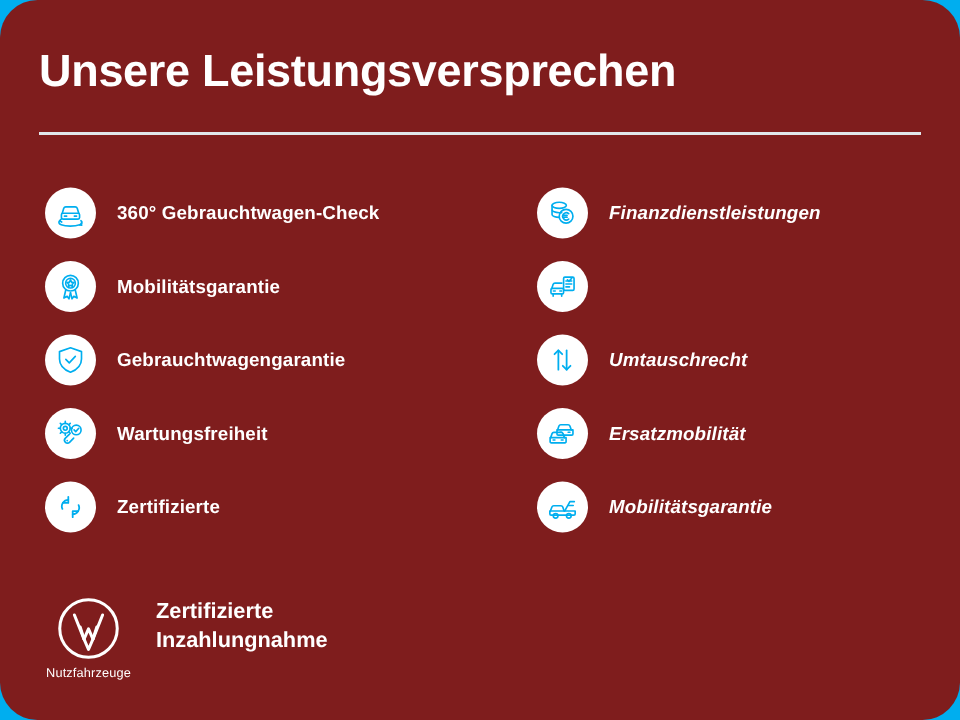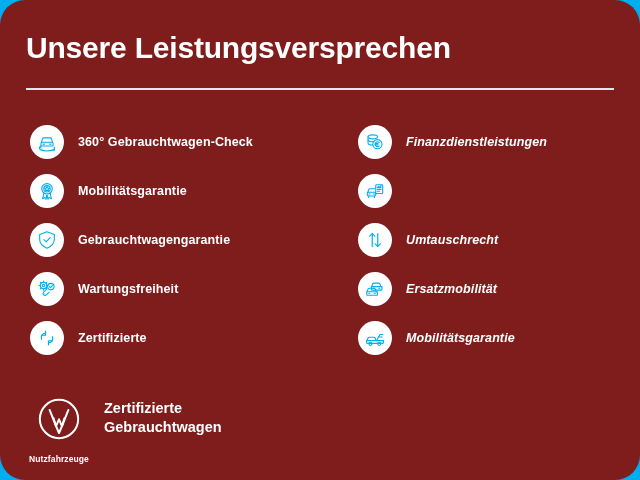--- a/index.html
+++ b/index.html
@@ -92,23 +92,23 @@
     width: 66px;
     display: flex;
     flex-direction: column;
     align-items: center;
   }
   .vw-mark {
     width: 46px;
     height: 46px;
   }
   .vw-sub {
-    margin-top: 12px;
+    margin-top: 1px;
     font-size: 8.5px;
-    font-weight: bold;
+    font-weight: normal;
     color: #ffffff;
     letter-spacing: 0.1px;
     white-space: nowrap;
     text-align: right;
   }
   .footer-text {
     margin-left: 12px;
     margin-top: 3px;
     font-size: 14.5px;
     font-weight: bold;
@@ -277,17 +277,17 @@
           <path d="M14.2 14.6 L20.9 31.4 L24 24.3 L27.1 31.4 L33.8 14.6"></path>
           <path d="M20.9 31.4 L24 38.6 L27.1 31.4"></path>
           <path d="M18.2 23.0 L20.9 31.4"></path>
           <path d="M29.8 23.0 L27.1 31.4"></path>
         </svg>
       </span>
       <span class="vw-sub">Nutzfahrzeuge</span>
     </div>
     <div class="footer-text">
       <div>Zertifizierte</div>
-      <div>Gebrauchtwagen</div>
+      <div>Inzahlungnahme</div>
     </div>
   </div>
 
 </div>
 
 </body></html>

